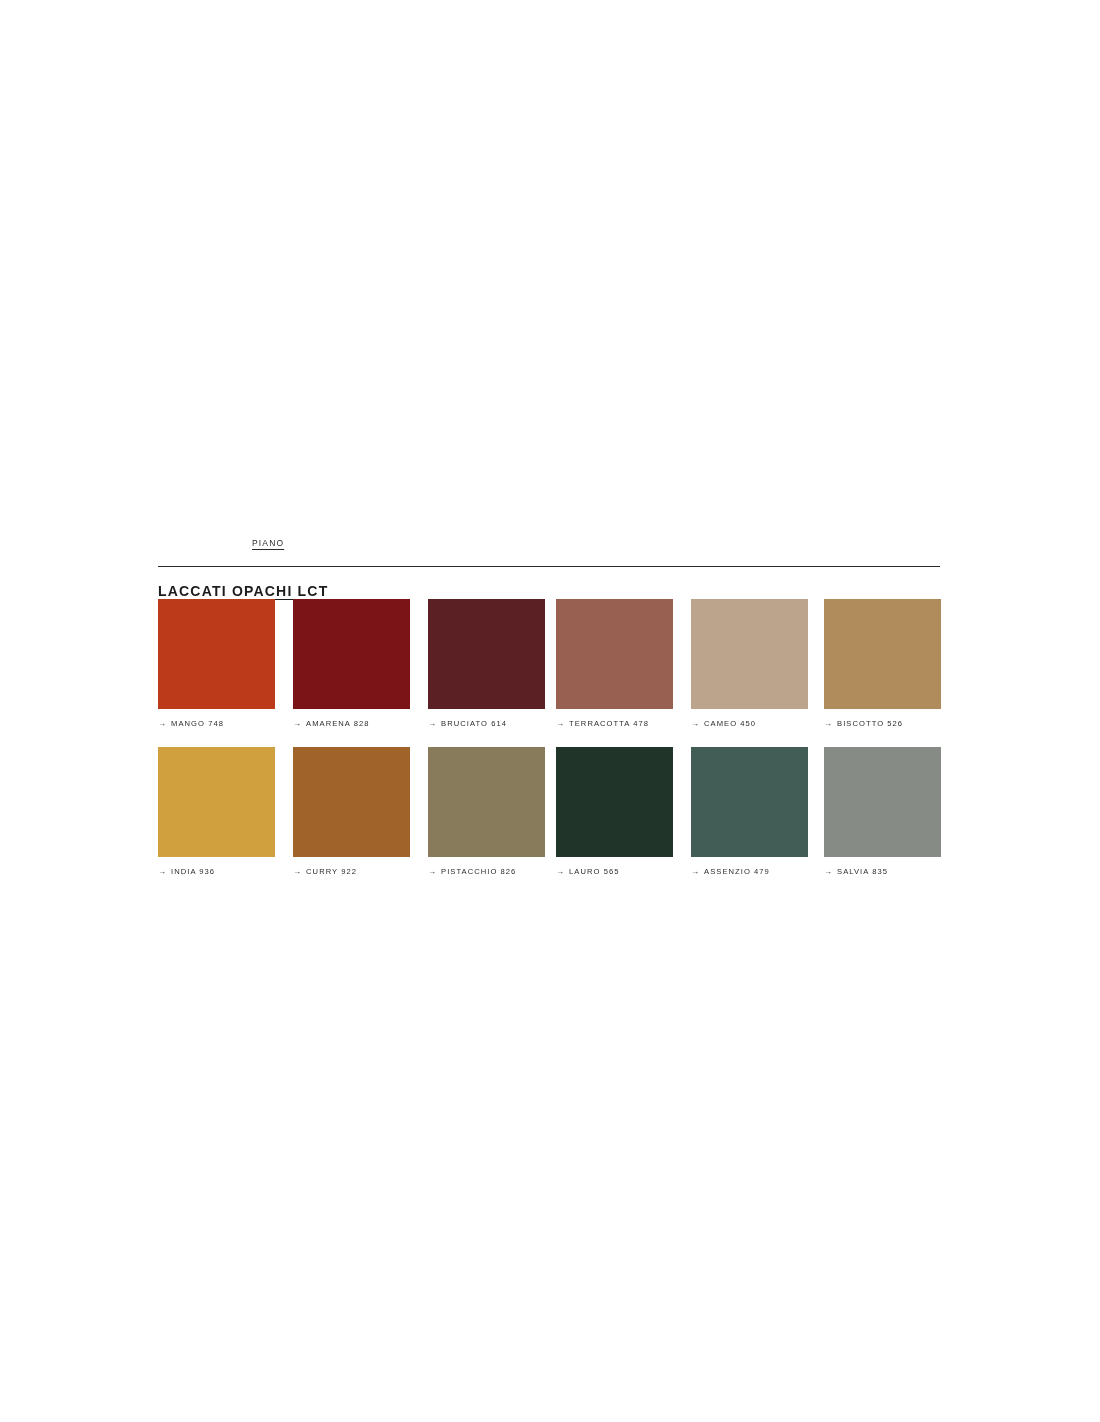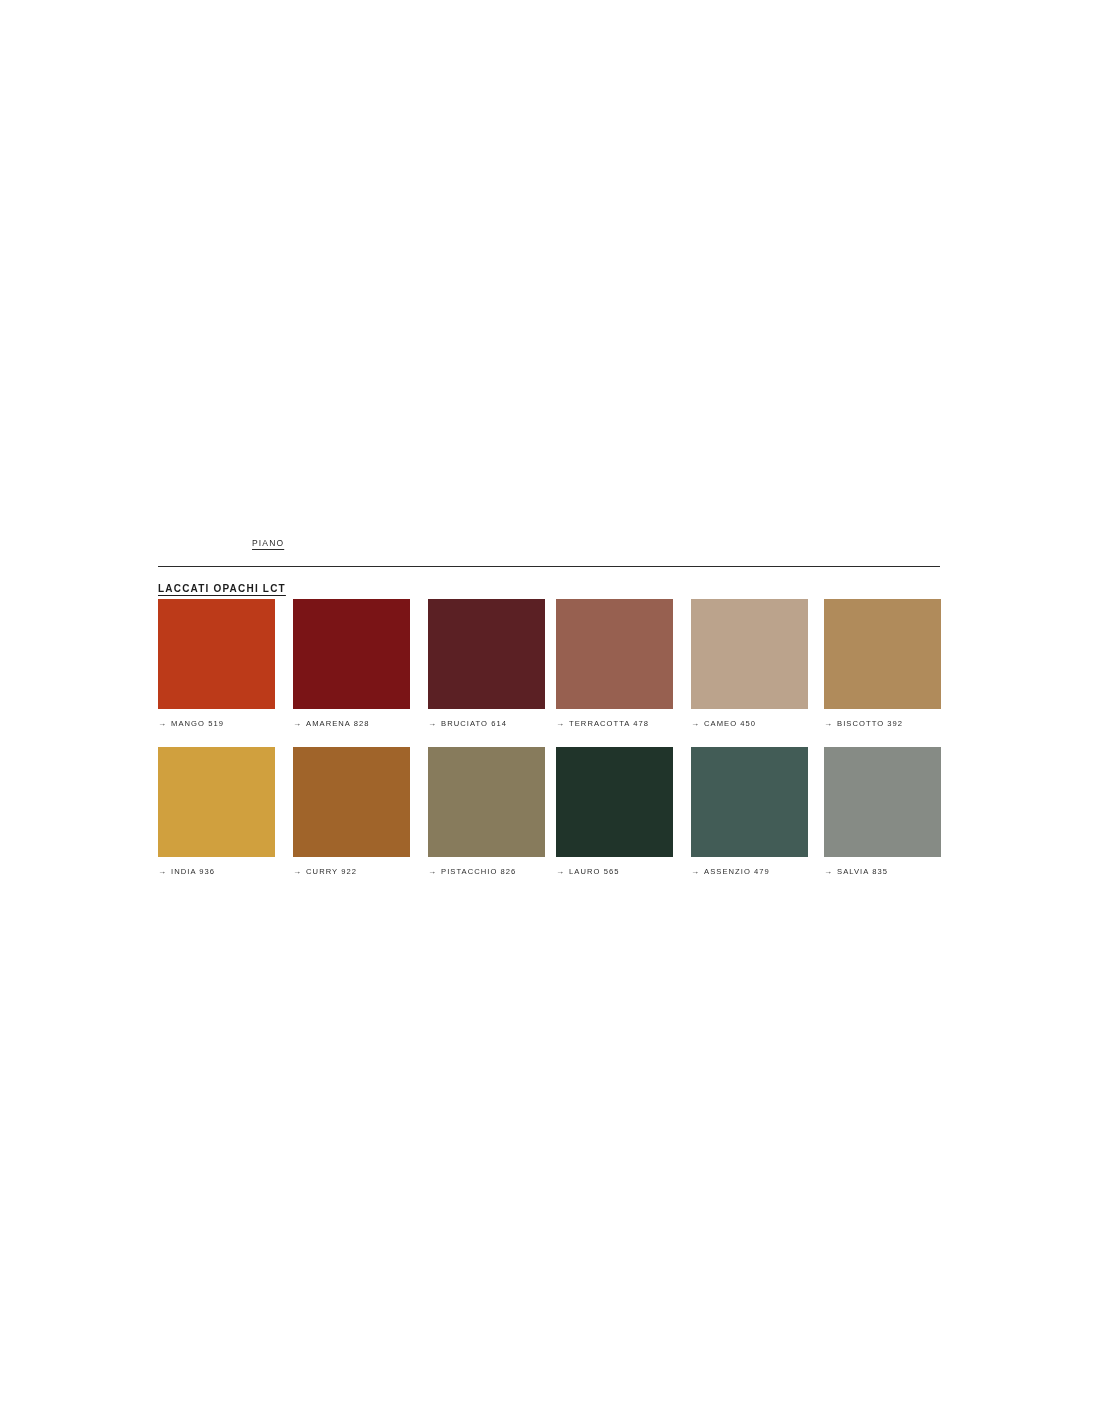--- a/index.html
+++ b/index.html
@@ -55,21 +55,21 @@
     width: 782px;
     height: 1px;
     background: #2b2b2b;
   }
 
   
   .section-title {
     position: absolute;
     left: 158px;
     top: 583px;
-    font-size: 10px;
+    font-size: 14px;
     font-weight: bold;
     letter-spacing: 1.2px;
     color: #1c1c1c;
     text-decoration: underline;
     text-underline-offset: 2.5px;
     text-decoration-thickness: 1px;
     white-space: nowrap;
   }
 
   
@@ -125,21 +125,21 @@
 
   <div class="section-title">LACCATI OPACHI LCT</div>
 
   <div class="grid">
 
     <div class="grid-row">
       <div class="swatch-cell" style="left:0px">
         <span class="swatch-chip" style="background-color: rgb(188, 58, 25);"></span>
         <div class="swatch-label">
           <span class="arrow-icon">→</span>
-          <span>MANGO 519</span>
+          <span>MANGO 748</span>
         </div>
       </div>
       <div class="swatch-cell" style="left:135px">
         <span class="swatch-chip" style="background-color: rgb(122, 20, 22);"></span>
         <div class="swatch-label">
           <span class="arrow-icon">→</span>
           <span>AMARENA 828</span>
         </div>
       </div>
       <div class="swatch-cell" style="left:270px">
@@ -160,21 +160,21 @@
         <span class="swatch-chip" style="background-color: rgb(187, 163, 140);"></span>
         <div class="swatch-label">
           <span class="arrow-icon">→</span>
           <span>CAMEO 450</span>
         </div>
       </div>
       <div class="swatch-cell" style="left:666px">
         <span class="swatch-chip" style="background-color: rgb(176, 139, 91);"></span>
         <div class="swatch-label">
           <span class="arrow-icon">→</span>
-          <span>BISCOTTO 392</span>
+          <span>BISCOTTO 526</span>
         </div>
       </div>
     </div>
 
     <div class="grid-row">
       <div class="swatch-cell" style="left:0px">
         <span class="swatch-chip" style="background-color: rgb(208, 160, 62);"></span>
         <div class="swatch-label">
           <span class="arrow-icon">→</span>
           <span>INDIA 936</span>

